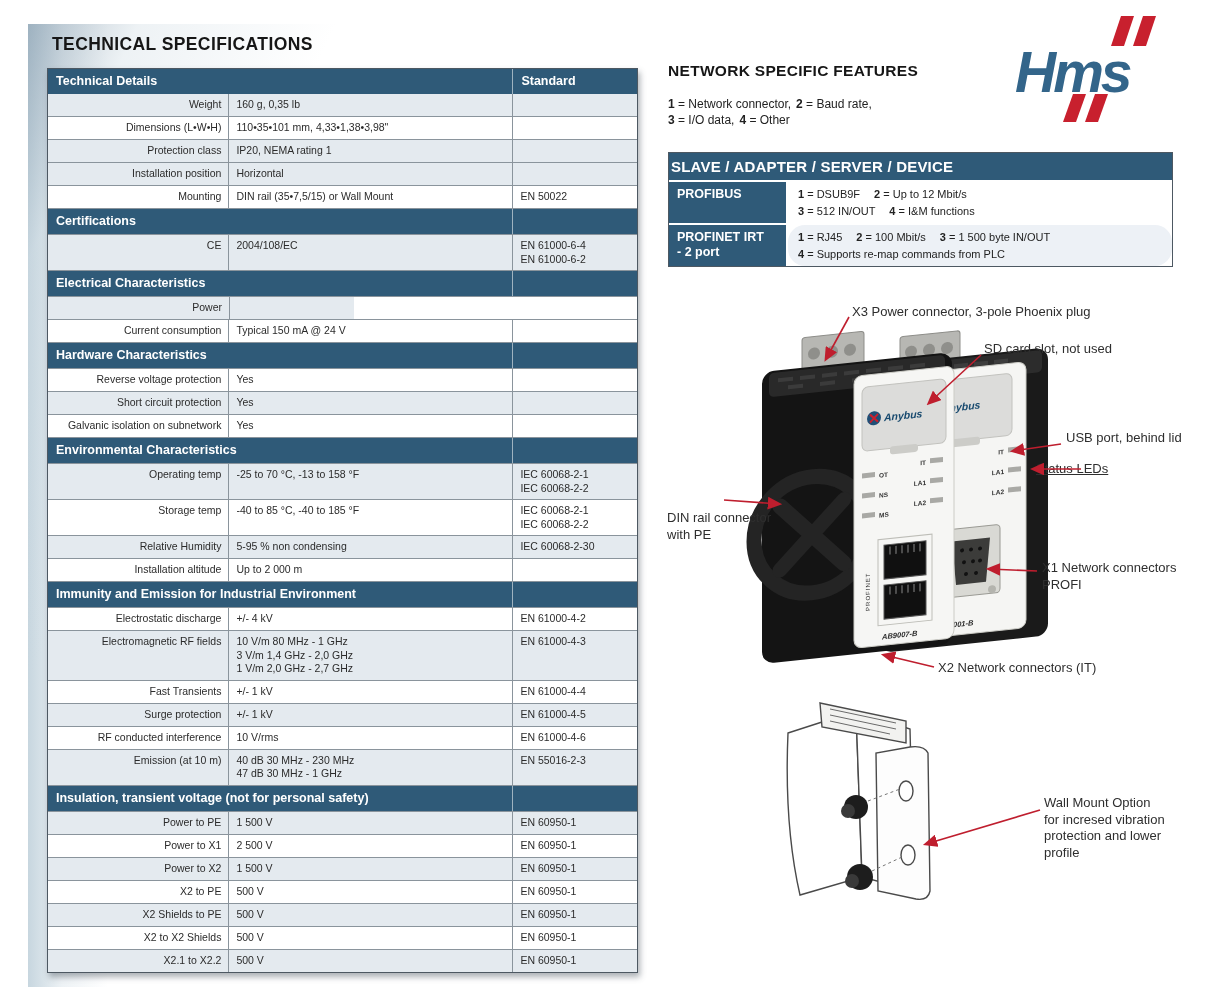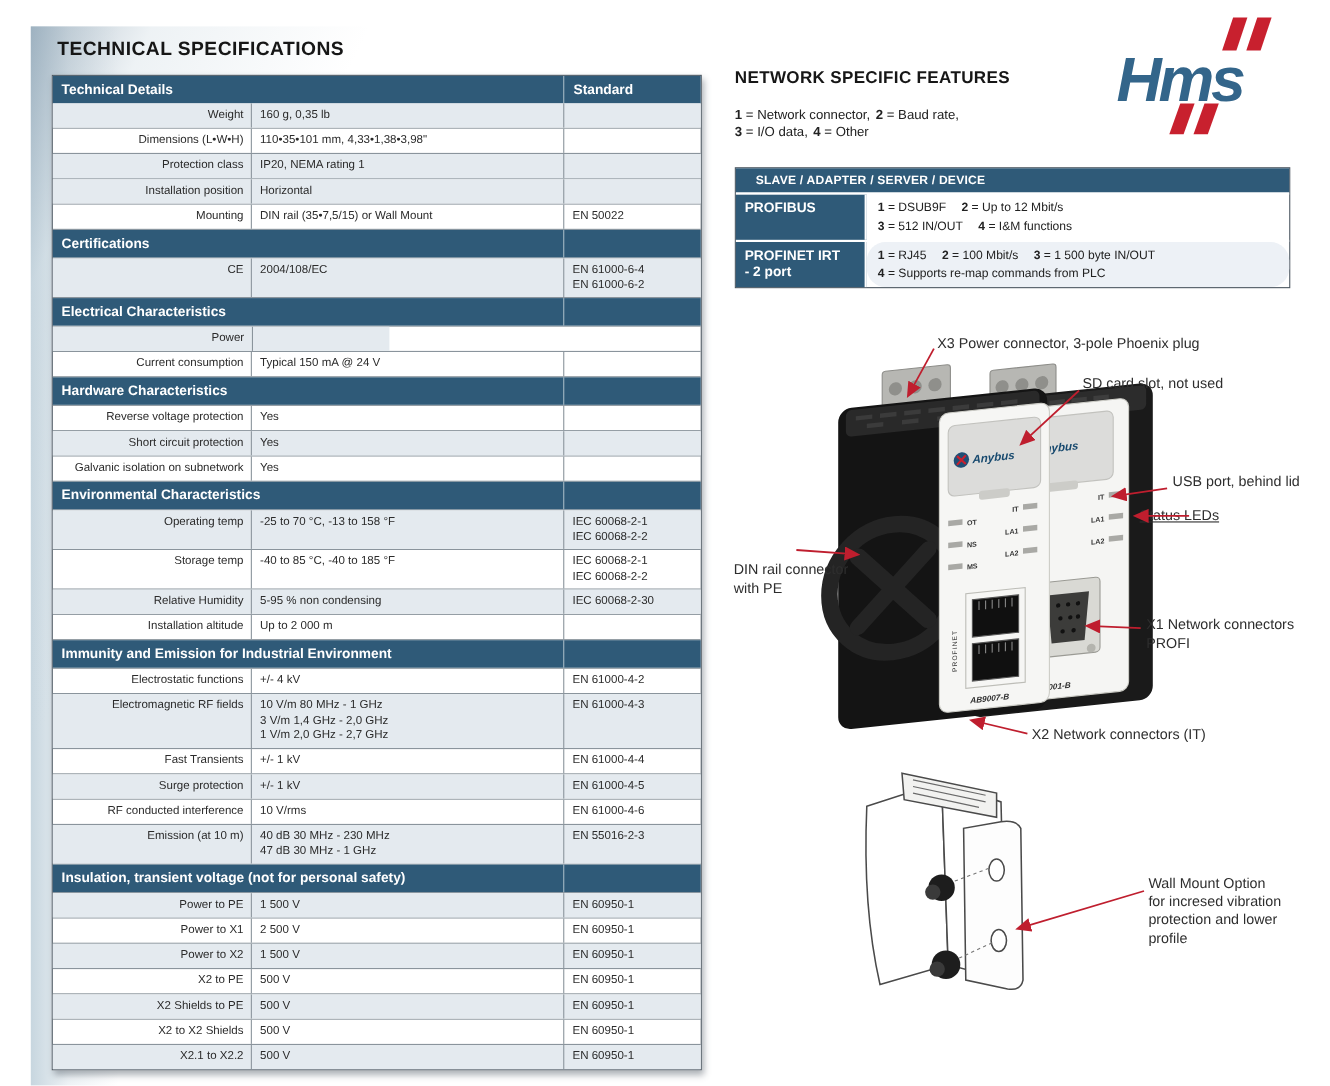--- a/index.html
+++ b/index.html
@@ -24,21 +24,21 @@
   .lbl{width:181px;text-align:right;}
   .val{width:285px;border-left:1px solid #8a949c;}
   .std{width:125px;border-left:1px solid #8a949c;}
   .shaded .cell{background:var(--row-shaded);}
 
   
   #net-title{position:absolute;left:668px;top:62px;font-size:15.5px;font-weight:bold;color:#161616;letter-spacing:.3px;}
   #net-legend{position:absolute;left:668px;top:96px;font-size:12px;line-height:16px;color:#222;}
   .legend-line .seg{margin-right:5px;}
   #net-table{position:absolute;left:668px;top:152px;width:505px;border:1px solid #4d5862;background:#fff;}
-  #net-head{background:var(--header-bg);color:#fff;font-size:11px;font-weight:bold;padding:5px 18px;letter-spacing:.2px;}
+  #net-head{background:var(--header-bg);color:#fff;font-size:15px;font-weight:bold;padding:5px 2px;letter-spacing:.2px;}
   .net-row{display:flex;border-top:2px solid #fff;}
   .net-proto{width:119px;background:var(--header-bg);color:#fff;font-size:12.5px;font-weight:bold;
     padding:5px 8px;border-right:2px solid #fff;white-space:pre-line;line-height:15px;}
   .net-content{flex:1;padding:4px 10px;font-size:11px;line-height:16.5px;color:#222;}
   .net-shaded .net-content{background:var(--net-row-shaded);border-radius:17px;}
   .net-line .seg{margin-right:14px;}
 
   .annotation{position:absolute;font-size:13px;line-height:16.5px;color:#2e2e2e;white-space:pre-line;}
   #ann-x3{left:852px;top:304px;width:340px;}
   #ann-sd{left:984px;top:341px;width:220px;}
@@ -163,21 +163,21 @@
         <div class="row">
           <div class="cell lbl">Installation altitude</div>
           <div class="cell val">Up to 2 000 m</div>
           <div class="cell std"></div>
         </div>
         <div class="row bar">
           <div class="cell bar-main">Immunity and Emission for Industrial Environment</div>
           <div class="cell bar-std"></div>
         </div>
         <div class="row">
-          <div class="cell lbl">Electrostatic functions</div>
+          <div class="cell lbl">Electrostatic discharge</div>
           <div class="cell val">+/- 4 kV</div>
           <div class="cell std">EN 61000-4-2</div>
         </div>
         <div class="row shaded">
           <div class="cell lbl">Electromagnetic RF fields</div>
           <div class="cell val">10 V/m 80 MHz - 1 GHz
 3 V/m 1,4 GHz - 2,0 GHz
 1 V/m 2,0 GHz - 2,7 GHz</div>
           <div class="cell std">EN 61000-4-3</div>
         </div>

